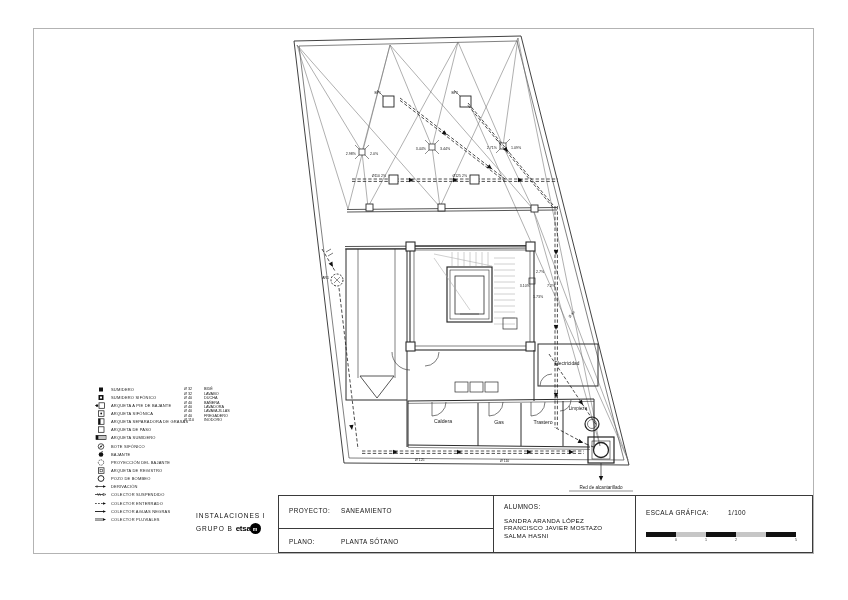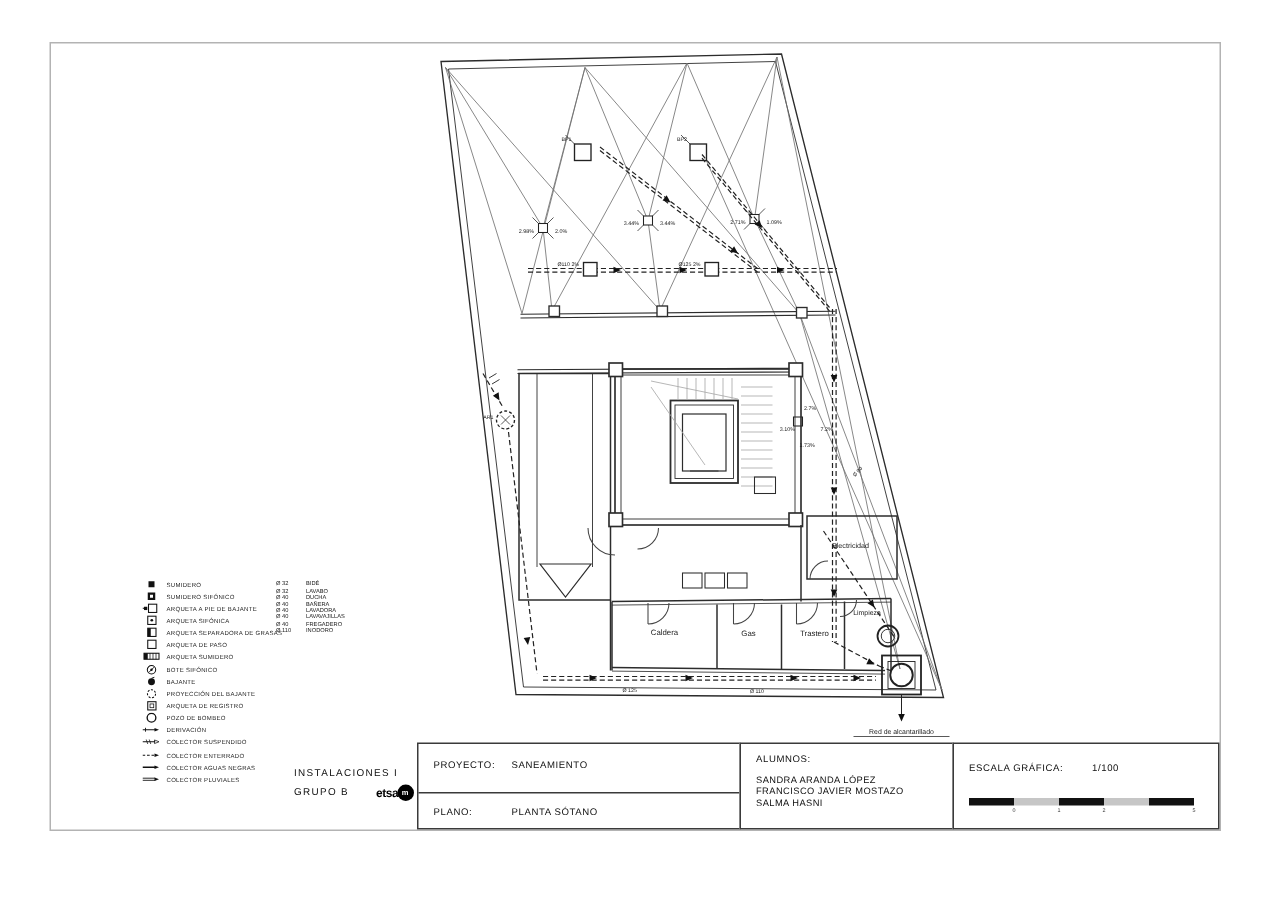--- a/index.html
+++ b/index.html
@@ -15,21 +15,21 @@
   .lg-ic{width:13px;flex:0 0 13px;display:flex;align-items:center;}
   .lg-lb{font-size:4px;letter-spacing:.2px;white-space:nowrap;color:#222;}
   .diam{position:absolute;left:184px;top:387px;width:70px;}
   .dm-row{display:flex;gap:5px;height:4.45px;align-items:center;}
   .dm-size{font-size:3.8px;width:15px;color:#222;}
   .dm-fix{font-size:3.8px;color:#222;white-space:nowrap;}
 
   
   .brand{position:absolute;left:196px;top:512px;width:82px;}
   .brand-l1{font-size:6.6px;letter-spacing:.9px;color:#111;}
-  .brand-l2{display:flex;align-items:center;gap:18px;margin-top:4px;}
+  .brand-l2{display:flex;align-items:center;gap:3px;margin-top:4px;}
   .brand-grp{font-size:6.6px;letter-spacing:.9px;color:#111;}
   .logo{display:flex;align-items:center;gap:0;}
   .logo-txt{font-size:8px;font-weight:bold;color:#000;letter-spacing:-0.3px;}
   .logo-dot{width:11px;height:11px;border-radius:50%;background:#000;color:#fff;
             font-size:5px;font-weight:bold;display:flex;align-items:center;justify-content:center;margin-left:-1px;}
 
   
   .tb{position:absolute;border:1px solid #3a3a3a;background:#fff;box-sizing:border-box;}
   .tb-proyecto{left:278px;top:495px;width:216px;height:58px;}
   .tb-alumnos{left:493px;top:495px;width:143px;height:58px;}

